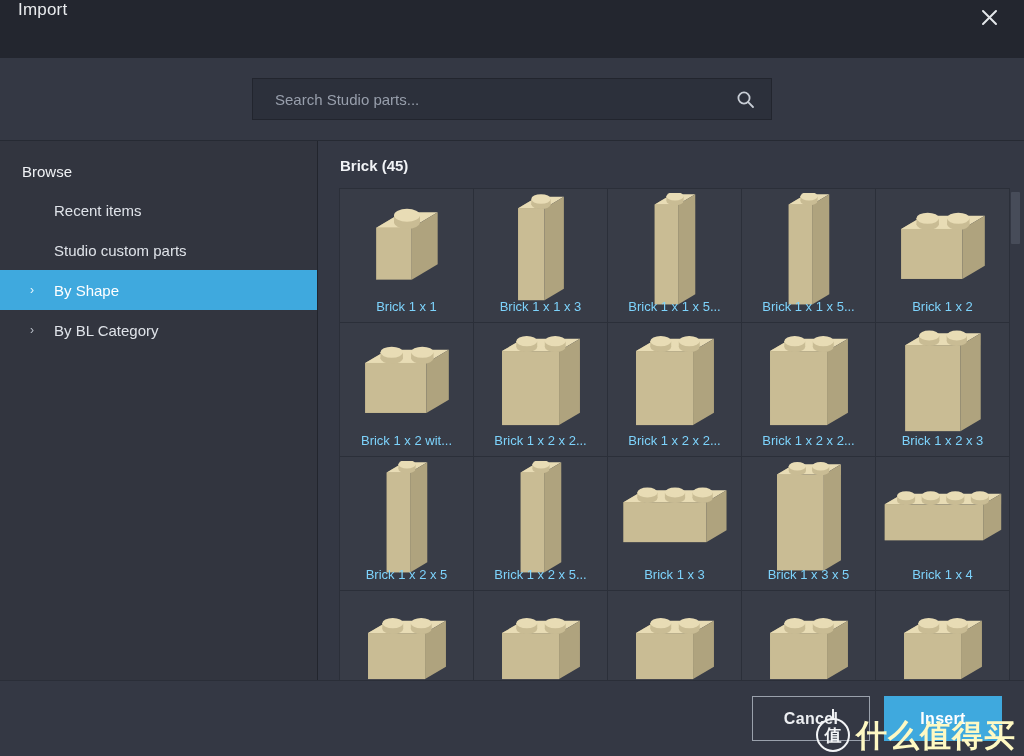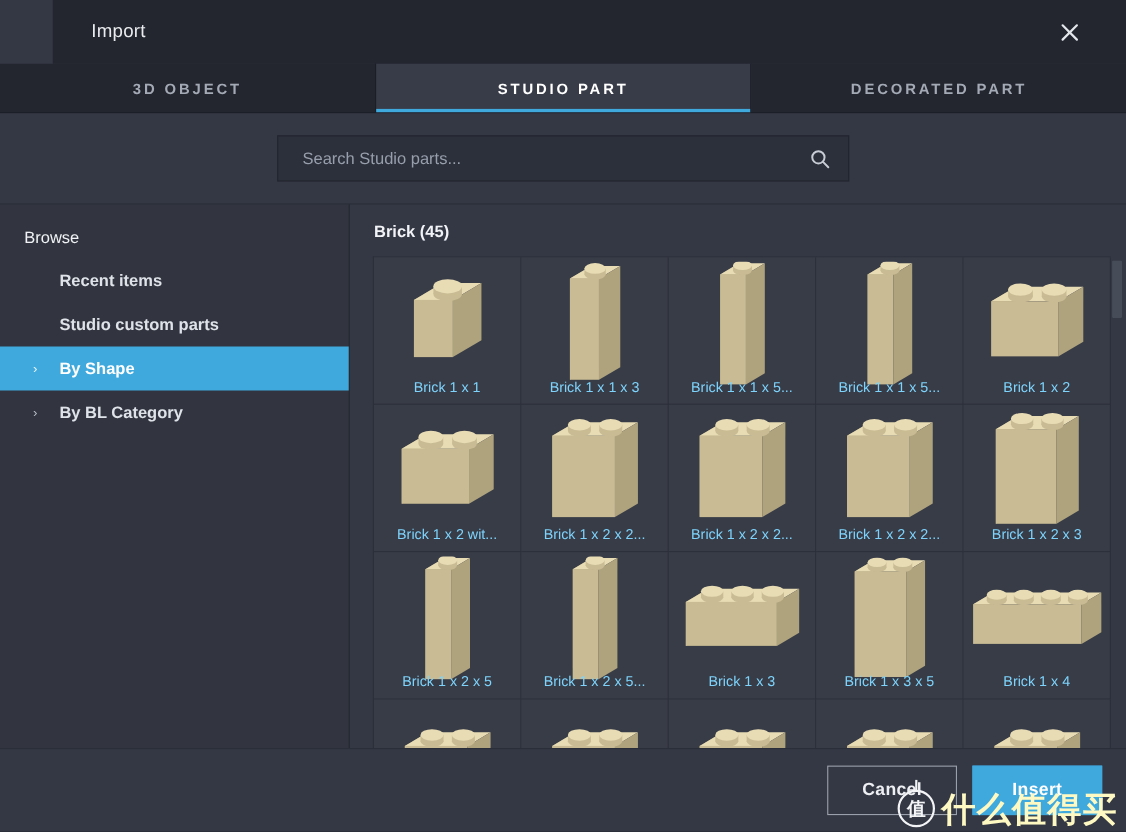--- a/index.html
+++ b/index.html
@@ -13,24 +13,23 @@
     position: relative;
     width: 1024px; height: 756px;
     background: #343844;
     display: flex; flex-direction: column;
   }
 
   
   .titlebar {
     height: 58px;
     background: #23262F;
-    display: flex; align-items: center;
-    padding: 0 35px;
+    display: flex; 
+    padding: 0 18px;
     flex: 0 0 58px;
-    margin-left: 48px;
   }
   .title-text {
     color: #E9EBEE;
     font-size: 17px;
     letter-spacing: .2px;
   }
   .titlebar-spacer { flex: 1 1 auto; }
   .close-btn {
     width: 34px; height: 34px;
     display: flex; align-items: center; justify-content: center;
@@ -125,21 +124,21 @@
     font-size: 15px;
     cursor: pointer;
   }
   .side-item .chev {
     width: 24px;
     flex: 0 0 24px;
     color: #B9BFC9;
     font-size: 12px;
     display: flex; align-items: center;
   }
-  .side-item .side-label { display: block; font-weight: bold; }
+  .side-item .side-label { display: block; }
   .side-item.indent { padding-left: 54px; }
   .side-item.selected {
     background: #3FA9DE;
     color: #FFFFFF;
   }
   .side-item.selected .chev { color: #EAF6FD; }
 
   
   .gridpanel {
     flex: 1 1 auto;
@@ -291,31 +290,20 @@
   <div class="titlebar">
     <div class="title-text">Import</div>
     <div class="titlebar-spacer"></div>
     <div class="close-btn">
       <svg width="19" height="19" viewBox="0 0 19 19" aria-hidden="true">
         <path d="M3 3 L16 16 M16 3 L3 16" stroke="currentColor" stroke-width="2" stroke-linecap="round"></path>
       </svg>
     </div>
   </div>
 
-  <div class="tabbar">
-    <div class="tab">
-      <span>3D OBJECT</span>
-    </div>
-    <div class="tab active">
-      <span>STUDIO PART</span>
-    </div>
-    <div class="tab">
-      <span>DECORATED PART</span>
-    </div>
-  </div>
 
   <div class="searchzone">
     <div class="searchbox">
       <input type="text" placeholder="Search Studio parts..." style="">
       <span class="search-icon">
         <svg width="19" height="19" viewBox="0 0 19 19" aria-hidden="true">
           <circle cx="8" cy="8" r="5.6" fill="none" stroke="currentColor" stroke-width="1.8"></circle>
           <path d="M12.2 12.2 L17 17" stroke="currentColor" stroke-width="1.8" stroke-linecap="round"></path>
         </svg>
       </span>

